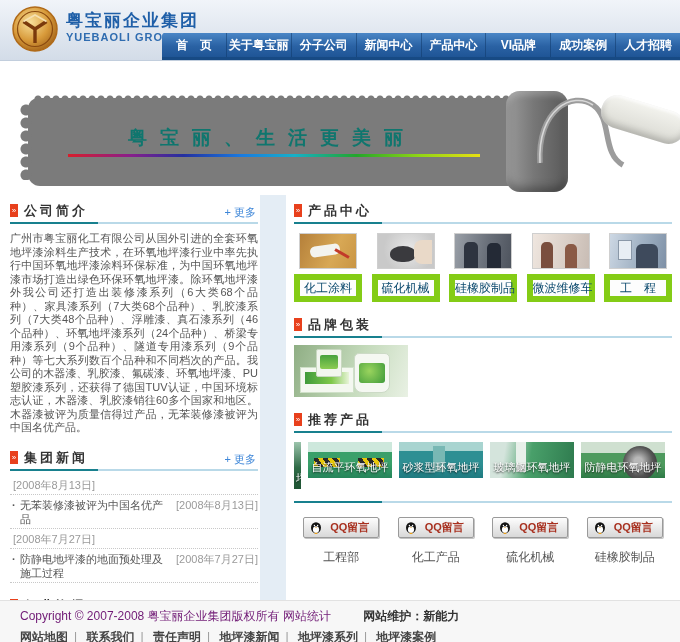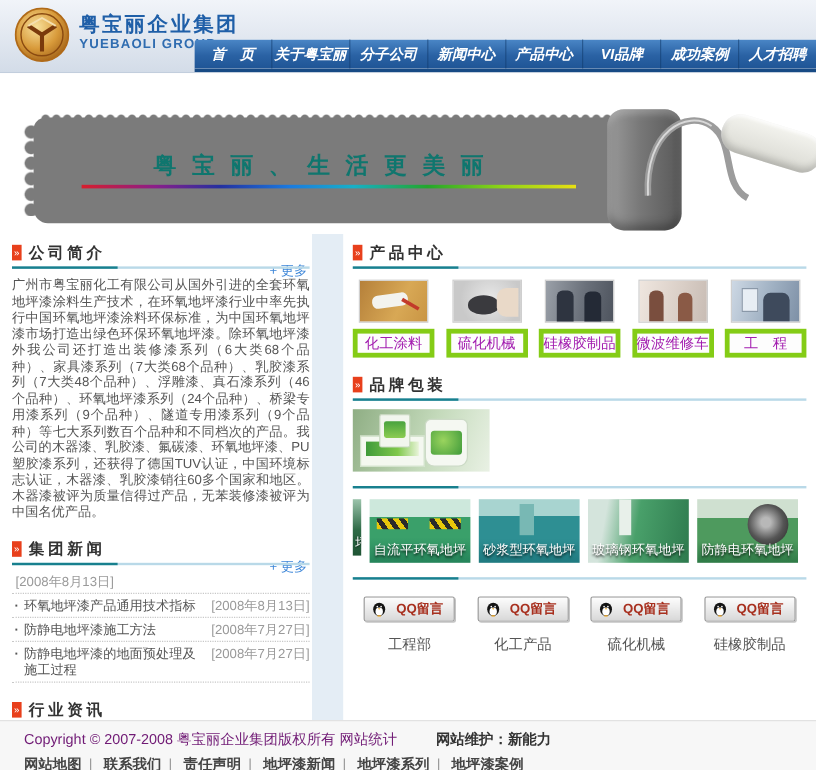--- a/index.html
+++ b/index.html
@@ -9,21 +9,21 @@
   
   .header{position:absolute;top:0;left:0;width:680px;height:60px;
           background:linear-gradient(#f1f4f9,#d3dce8);border-bottom:1px solid #c2cedd;}
   .logo{position:absolute;left:12px;top:6px;width:46px;height:46px;}
   .brand{position:absolute;left:66px;top:10px;line-height:1.25;}
   .brand-title{font-size:17px;font-weight:bold;color:#1f5fa8;letter-spacing:2px;
                font-family:"Liberation Serif","DejaVu Serif",serif;}
   .brand-sub{font-size:11px;font-weight:bold;color:#2f6cb0;letter-spacing:1px;}
   .nav{position:absolute;left:162px;top:33px;right:0;height:24px;display:flex;
        background:linear-gradient(#4a86c6,#2a62a4 55%,#1f5596);
-       border-bottom:3px solid #174a84;border-radius:3px 0 0 0;font-style:italic;}
+       border-bottom:3px solid #174a84;border-radius:3px 0 0 0;}
   .nav-item{flex:1;color:#fff;font-size:12px;font-weight:bold;text-align:center;
             line-height:24px;border-right:1px solid rgba(16,58,108,.55);cursor:pointer;white-space:nowrap;}
   .nav-item:last-child{border-right:none;}
 
   
   .banner{position:absolute;top:61px;left:0;width:680px;height:134px;background:#fff;}
   .stroke{position:absolute;left:28px;top:37px;width:497px;height:88px;background:#7b7b7b;
           border-radius:10px 2px 2px 12px;}
   .stroke:before{content:"";position:absolute;left:-9px;top:6px;bottom:6px;width:14px;
           background:radial-gradient(circle 5px at 7px 6px,#7b7b7b 5px,transparent 6px) 0 0/14px 13px repeat-y;}
@@ -45,21 +45,21 @@
   .col-divider{position:absolute;left:260px;top:195px;width:26px;height:405px;background:#e4edf5;}
   .left-col{position:absolute;left:10px;top:200px;width:248px;}
   .right-col{position:absolute;left:294px;top:200px;width:378px;}
 
   
   .sec-hd{position:relative;height:22px;}
   .sec-ico{position:absolute;left:0;top:4px;width:8px;height:13px;background:#e8401c;
            color:#fff;font-size:8px;line-height:13px;text-align:center;}
   .sec-ico:before{content:"\00BB";}
   .sec-title{margin-left:14px;font-size:13px;font-weight:bold;color:#333;letter-spacing:3px;line-height:22px;}
-  .more{position:absolute;right:2px;top:18px;font-size:11px;color:#3d86d8;cursor:pointer;text-decoration:none;white-space:nowrap;}
+  .more{position:absolute;right:2px;top:5px;font-size:11px;color:#3d86d8;cursor:pointer;text-decoration:none;white-space:nowrap;}
   .sec-line{height:2px;background:#b9d9e8;position:relative;}
   .sec-line i{position:absolute;left:0;top:0;width:88px;height:2px;background:#18808e;}
 
   
   .about-body{margin-top:8px;font-size:11px;color:#555;line-height:13.5px;text-align:justify;}
   .section{margin-bottom:12px;}
   .news-list{margin-top:4px;}
   .news-item{display:flex;align-items:flex-start;padding:3px 0 2px;border-bottom:1px dotted #c8c8c8;}
   .news-item .nt{flex:1;color:#555;font-size:11px;line-height:14px;padding-left:10px;position:relative;cursor:pointer;}
   .news-item .nt:before{content:"\00B7";position:absolute;left:2px;font-weight:bold;color:#555;}
@@ -77,21 +77,21 @@
   .ph2 .shape-b{position:absolute;right:2px;top:6px;width:18px;height:24px;background:#e9d9c8;border-radius:8px 0 0 8px;}
   .ph3{background:linear-gradient(100deg,#9aa0a8,#6a707a 55%,#4e545e);}
   .ph3 .shape-a{position:absolute;left:9px;top:8px;width:14px;height:28px;background:#2e3440;border-radius:5px 5px 0 0;}
   .ph3 .shape-b{position:absolute;right:10px;top:9px;width:14px;height:27px;background:#242a36;border-radius:5px 5px 0 0;}
   .ph4{background:linear-gradient(100deg,#efe6df,#d9cec6 60%,#c8bcb4);}
   .ph4 .shape-a{position:absolute;left:8px;top:8px;width:12px;height:26px;background:#7a4e3e;border-radius:5px 5px 0 0;}
   .ph4 .shape-b{position:absolute;right:12px;top:10px;width:12px;height:24px;background:#8a5a46;border-radius:5px 5px 0 0;}
   .ph5{background:linear-gradient(105deg,#cdd8e4,#9fb0c2 55%,#7e90a6);}
   .ph5 .shape-a{position:absolute;left:8px;top:6px;width:12px;height:18px;background:#e8eef4;border:1px solid #8a98a8;}
   .ph5 .shape-b{position:absolute;right:8px;top:10px;width:22px;height:24px;background:#3e4a5c;border-radius:6px 6px 0 0;}
-  .p-label{margin-top:5px;border:4px solid #84cc16;background:#fdfdfd;font-size:12px;color:#a21caf;
+  .p-label{margin-top:5px;border:6px solid #84cc16;background:#fdfdfd;font-size:12px;color:#0c4a6e;
            line-height:16px;cursor:pointer;white-space:nowrap;}
 
   
   .brand-img{margin-top:7px;width:114px;height:52px;position:relative;overflow:hidden;
              background:linear-gradient(110deg,#8fae84,#c4dabb 55%,#e9f1e4);}
   .can-box{position:absolute;left:6px;bottom:4px;width:52px;height:24px;background:#f4f8f0;border:1px solid #cfe0c8;}
   .can-box i{position:absolute;left:4px;top:4px;right:4px;height:12px;display:block;
              background:linear-gradient(90deg,#3f9a3a,#7fc84a 60%,#e8f4d8);}
   .can-small{position:absolute;left:22px;top:4px;width:24px;height:26px;background:#f2f6ee;border:1px solid #c8d8c0;border-radius:2px;}
   .can-small i{position:absolute;left:3px;top:5px;right:3px;height:14px;display:block;
@@ -99,21 +99,21 @@
   .can-round{position:absolute;right:18px;top:8px;width:34px;height:38px;background:#f5f8f2;
              border:1px solid #ccdac6;border-radius:5px 5px 8px 8px;}
   .can-round i{position:absolute;left:4px;top:9px;right:4px;height:20px;display:block;
                background:radial-gradient(circle at 40% 40%,#9ad45e,#3f9a3a);border-radius:3px;}
 
   
   .r-row{display:flex;margin-top:9px;align-items:flex-start;}
   .r-partial{width:16px;height:47px;margin-right:7px;position:relative;overflow:hidden;
              background:linear-gradient(#9cc4ac,#2e6a46 55%,#1f5434);}
   .r-partial span{position:absolute;bottom:3px;left:2px;color:#fff;font-size:11px;text-shadow:0 1px 2px rgba(0,0,0,.8);}
-  .r-img{width:84px;height:53px;margin-right:7px;position:relative;overflow:hidden;flex:none;}
+  .r-img{width:84px;height:36px;margin-right:7px;position:relative;overflow:hidden;flex:none;}
   .r-cap{position:absolute;bottom:3px;left:0;right:0;text-align:center;color:#fff;font-size:11px;
          white-space:nowrap;text-shadow:0 1px 2px rgba(0,0,0,.85);}
   .fl1{background:linear-gradient(#cde8dc 0 28%,#3aa06a 28% 60%,#25845a);}
   .fl1 .hz{position:absolute;top:16px;left:6px;width:26px;height:9px;
            background:repeating-linear-gradient(55deg,#e8c80a 0 4px,#2a2a2a 4px 8px);}
   .fl1 .hz2{position:absolute;top:16px;right:8px;width:26px;height:9px;
            background:repeating-linear-gradient(55deg,#e8c80a 0 4px,#2a2a2a 4px 8px);}
   .fl2{background:linear-gradient(#a8d4d0 0 26%,#2e8f93 26% 62%,#1f7a80);}
   .fl2 .pillar{position:absolute;left:34px;top:4px;width:12px;height:26px;background:#78b8b4;}
   .fl3{background:linear-gradient(100deg,#d4e4dc 0 18%,#49a06a 48%,#2e7a4e);}
@@ -208,25 +208,24 @@
       <a class="more">+ 更多</a>
     </div>
     <div class="sec-line">
         <i></i>
       </div>
     <div class="news-list">
       <div class="news-item">
         <span class="nd">[2008年8月13日]</span>
       </div>
       <div class="news-item">
-        <span class="nt">环氧地坪漆产品通用技术指标</span>
+        <span class="nt">无苯装修漆被评为中国名优产品</span>
         <span class="nd">[2008年8月13日]</span>
       </div>
       <div class="news-item">
-        <span class="nt">防静电地坪漆施工方法</span>
         <span class="nd">[2008年7月27日]</span>
       </div>
       <div class="news-item">
         <span class="nt">防静电地坪漆的地面预处理及施工过程</span>
         <span class="nd">[2008年7月27日]</span>
       </div>
     </div>
   </div>
 
   <div class="section">
@@ -312,20 +311,24 @@
       <div class="can-small">
           <i></i>
         </div>
       <div class="can-round">
           <i></i>
         </div>
     </div>
   </div>
 
   <div class="section">
+    <div class="sec-hd">
+      <span class="sec-ico"></span>
+      <span class="sec-title">推荐产品</span>
+    </div>
     <div class="sec-line">
         <i></i>
       </div>
     <div class="r-row">
       <div class="r-partial">
         <span>坪</span>
       </div>
       <div class="r-img fl1">
         <i class="hz"></i>
           <i class="hz2"></i>

